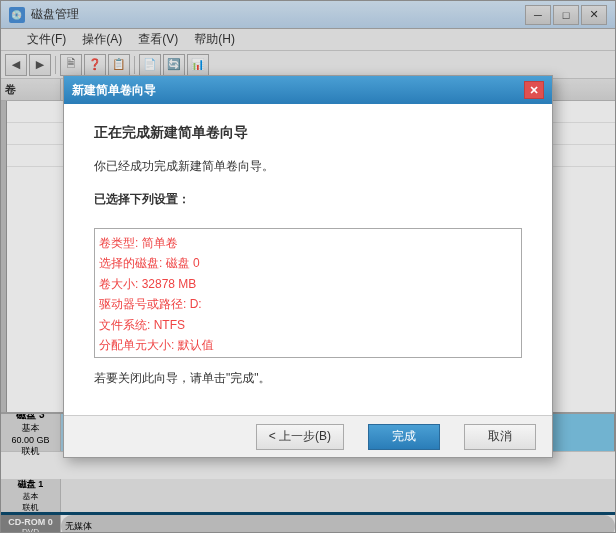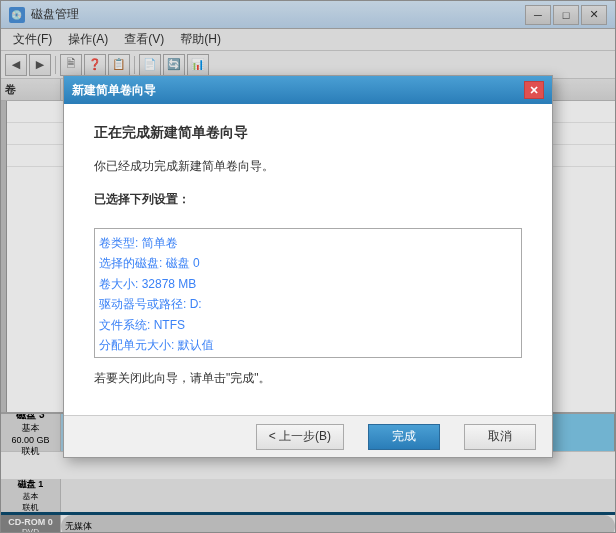--- a/index.html
+++ b/index.html
@@ -71,21 +71,21 @@
       font-size: 11px;
       color: #333;
     }
 
     
     .menu-bar {
       height: 22px;
       background: #f0f0f0;
       display: flex;
       align-items: center;
-      padding: 0 4px;
+      padding: 0 18px;
       border-bottom: 1px solid #ccc;
       flex-shrink: 0;
     }
     .menu-item {
       padding: 2px 8px;
       font-size: 12px;
       color: #333;
       cursor: pointer;
     }
 
@@ -255,21 +255,21 @@
     }
 
     
     .settings-listbox {
       border: 1px solid #aaa;
       background: white;
       height: 130px;
       overflow-y: auto;
       padding: 4px;
       font-size: 12px;
-      color: #3b82f6;
+      color: #ef4444;
       line-height: 1.7;
       margin-bottom: 12px;
     }
     .settings-listbox::-webkit-scrollbar {
       width: 14px;
     }
     .settings-listbox::-webkit-scrollbar-track {
       background: #f0f0f0;
       border-left: 1px solid #ccc;
     }

